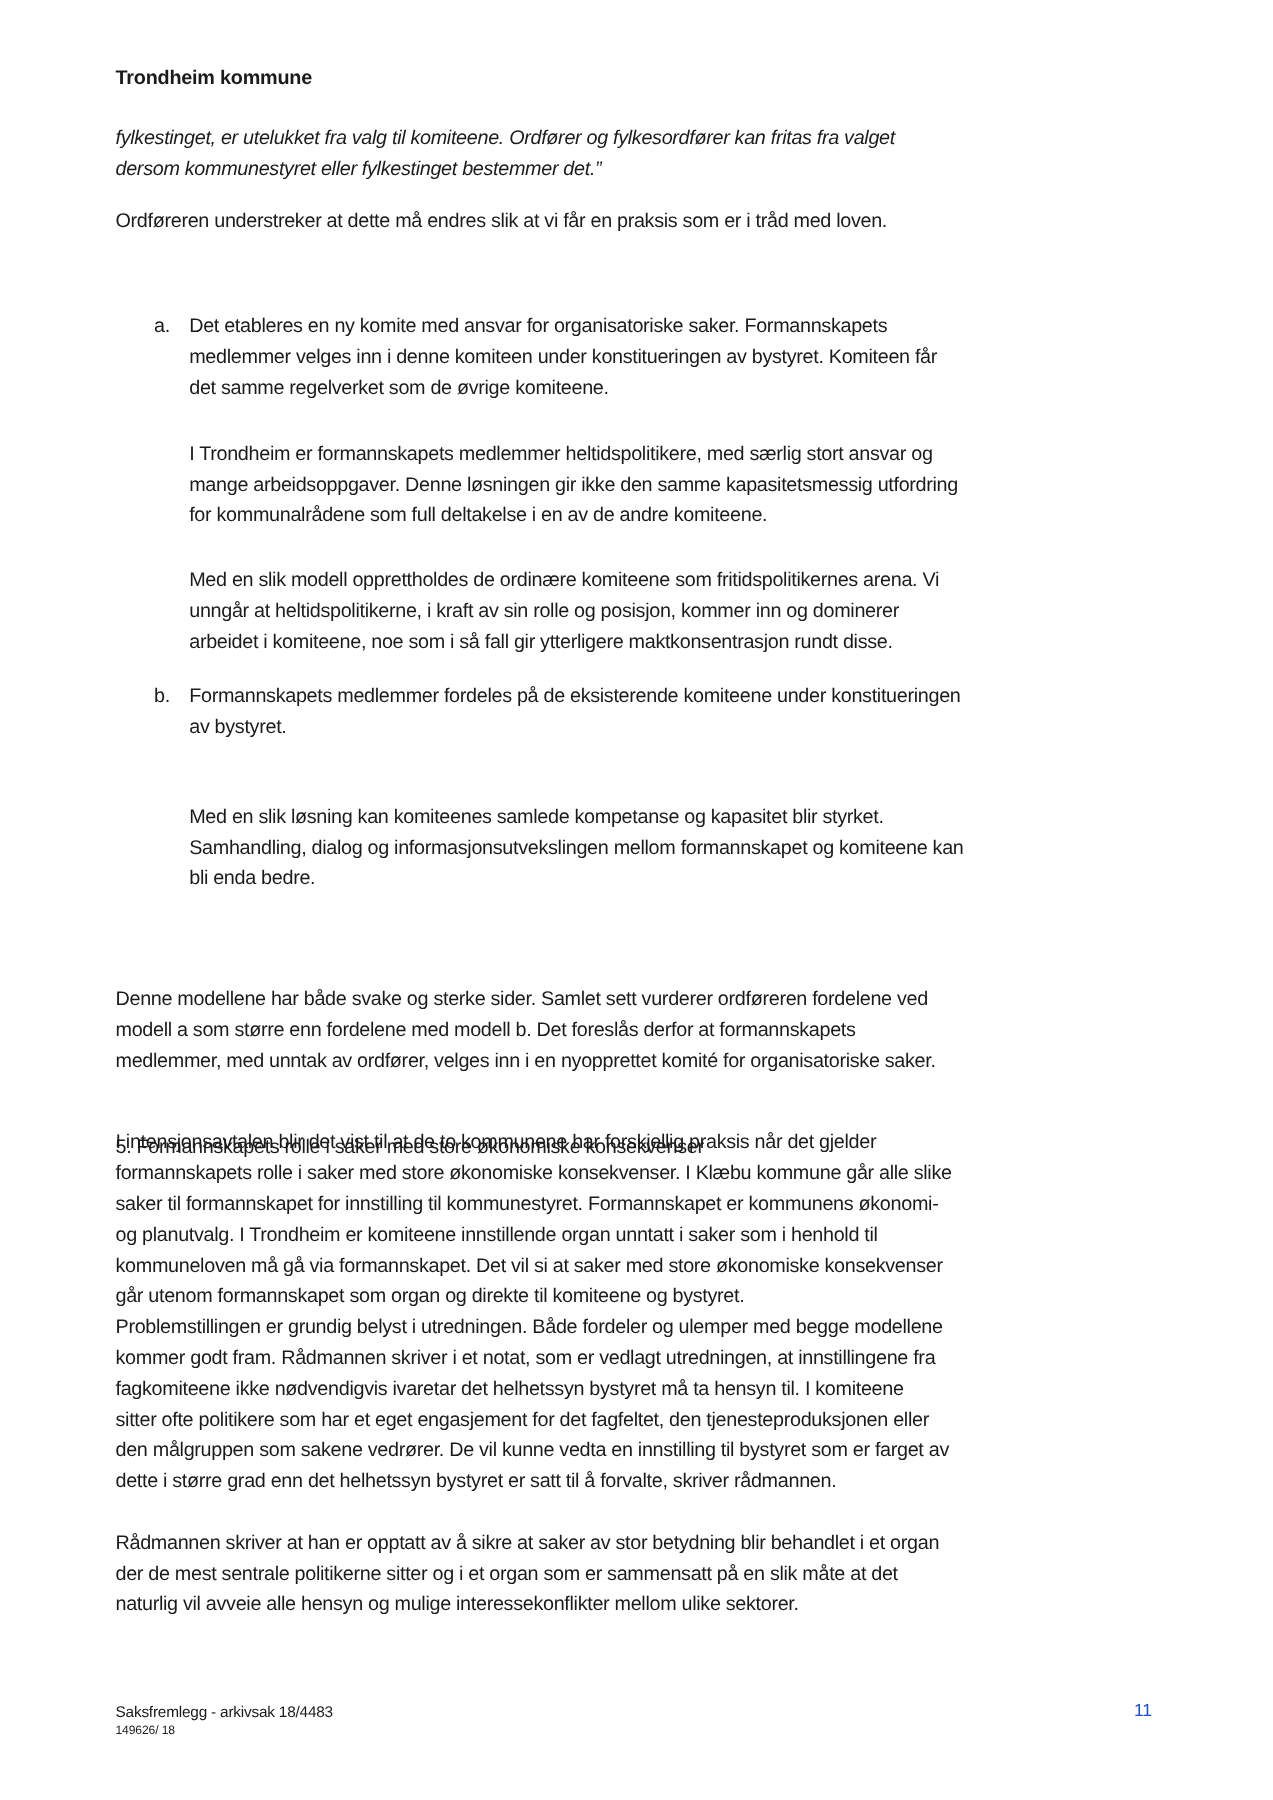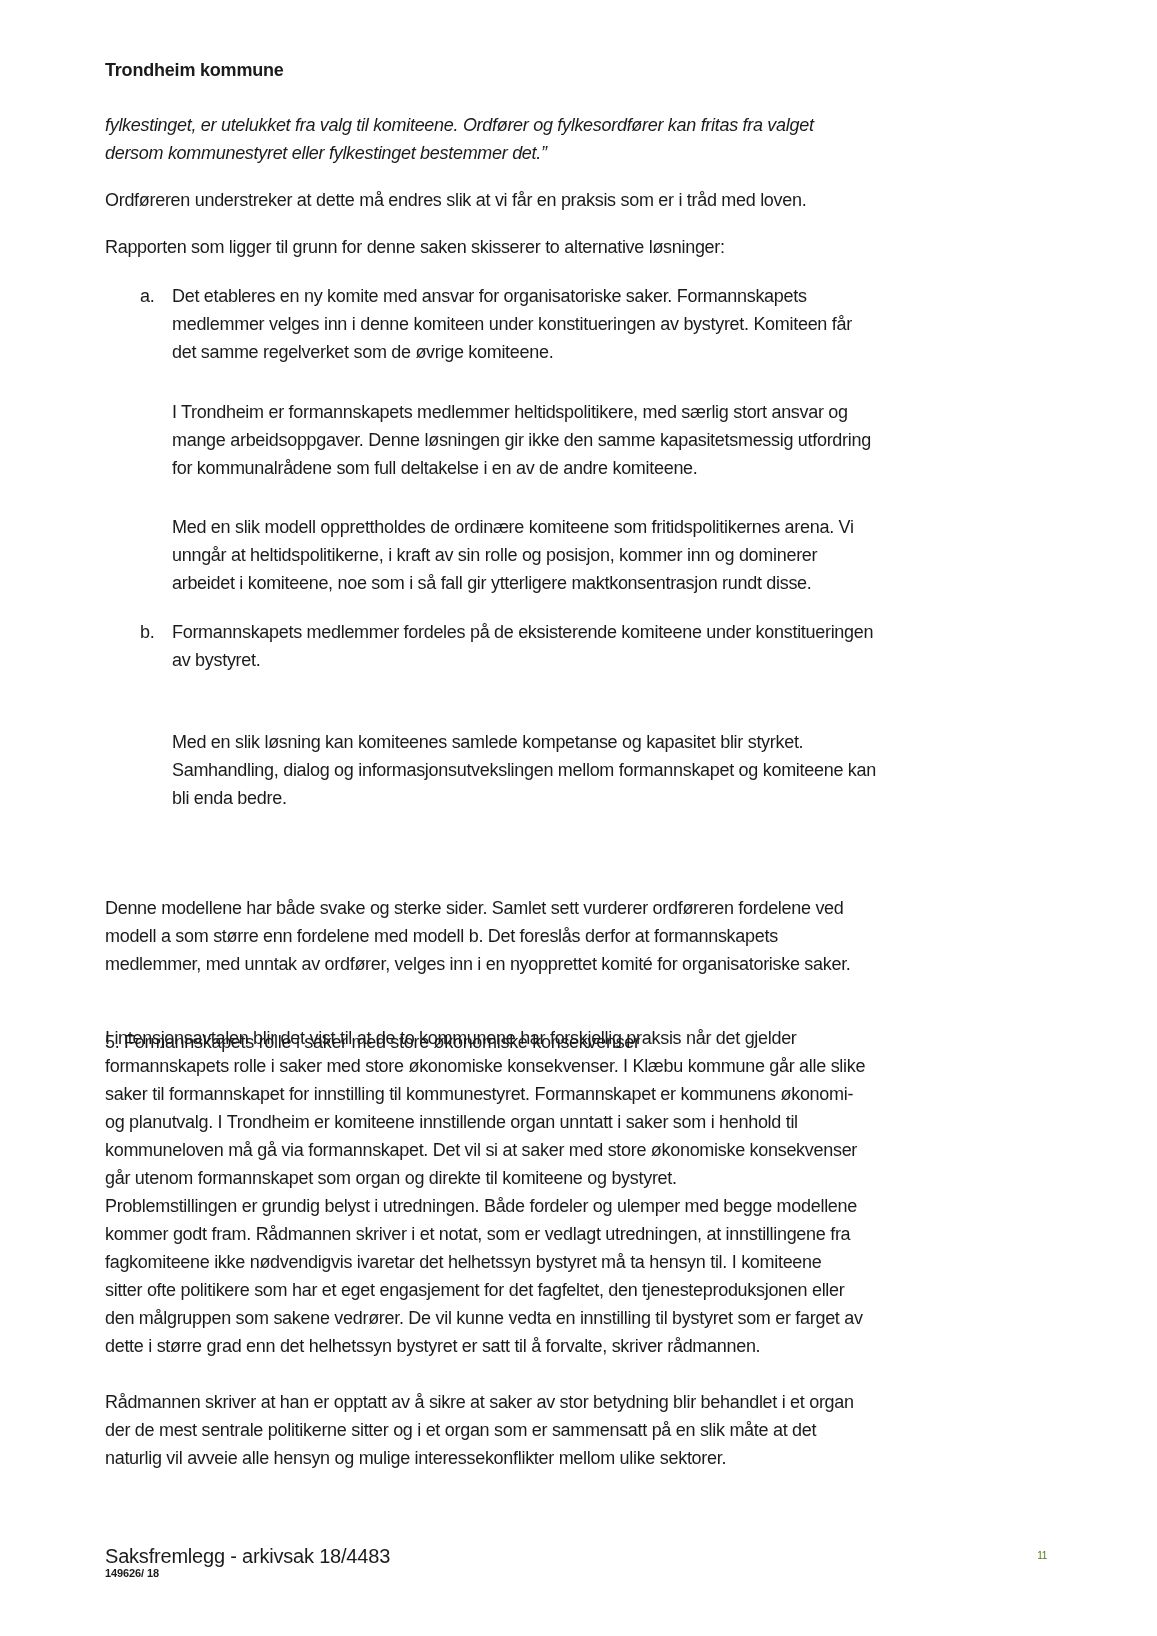--- a/index.html
+++ b/index.html
@@ -57,53 +57,51 @@
   }
   .p-intensjon { top: 1024px; left: 0; }
   .p-radmannen { top: 1388px; left: 0; }
 
   .footer {
     position: absolute;
     left: 105px; top: 1546px;
     width: 948px;
   }
   .footer-doc-title {
-    font-size: 20px;
+    font-size: 14px;
     line-height: 20px;
     letter-spacing: -0.2px;
     color: #1b1b1b;
   }
   .footer-doc-id {
     font-size: 11px;
     line-height: 15px;
     letter-spacing: -0.1px;
     color: #1b1b1b;
-    font-weight: bold;
   }
   .footer-page-number {
     position: absolute;
     right: 6px; top: 0;
-    font-size: 10px;
+    font-size: 16px;
     line-height: 20px;
-    color: #4d7c0f;
+    color: #1d4ed8;
   }
 </style>
 </head>
 <body>
 
 <div class="content">
 
   <h1 class="doc-title">Trondheim kommune</h1>
 
   <p class="quote">fylkestinget, er utelukket fra valg til komiteene. Ordfører og fylkesordfører kan fritas fra valget
 dersom kommunestyret eller fylkestinget bestemmer det.”</p>
 
   <p class="p-ordforer">Ordføreren understreker at dette må endres slik at vi får en praksis som er i tråd med loven.</p>
 
-  <p class="p-rapporten">Rapporten som ligger til grunn for denne saken skisserer to alternative løsninger:</p>
 
   <p class="list-marker marker-a">a.</p>
   <p class="li-text-a">Det etableres en ny komite med ansvar for organisatoriske saker. Formannskapets
 medlemmer velges inn i denne komiteen under konstitueringen av bystyret. Komiteen får
 det samme regelverket som de øvrige komiteene.</p>
   <p class="li-sub-a1">I Trondheim er formannskapets medlemmer heltidspolitikere, med særlig stort ansvar og
 mange arbeidsoppgaver. Denne løsningen gir ikke den samme kapasitetsmessig utfordring
 for kommunalrådene som full deltakelse i en av de andre komiteene.</p>
   <p class="li-sub-a2">Med en slik modell opprettholdes de ordinære komiteene som fritidspolitikernes arena. Vi
 unngår at heltidspolitikerne, i kraft av sin rolle og posisjon, kommer inn og dominerer

